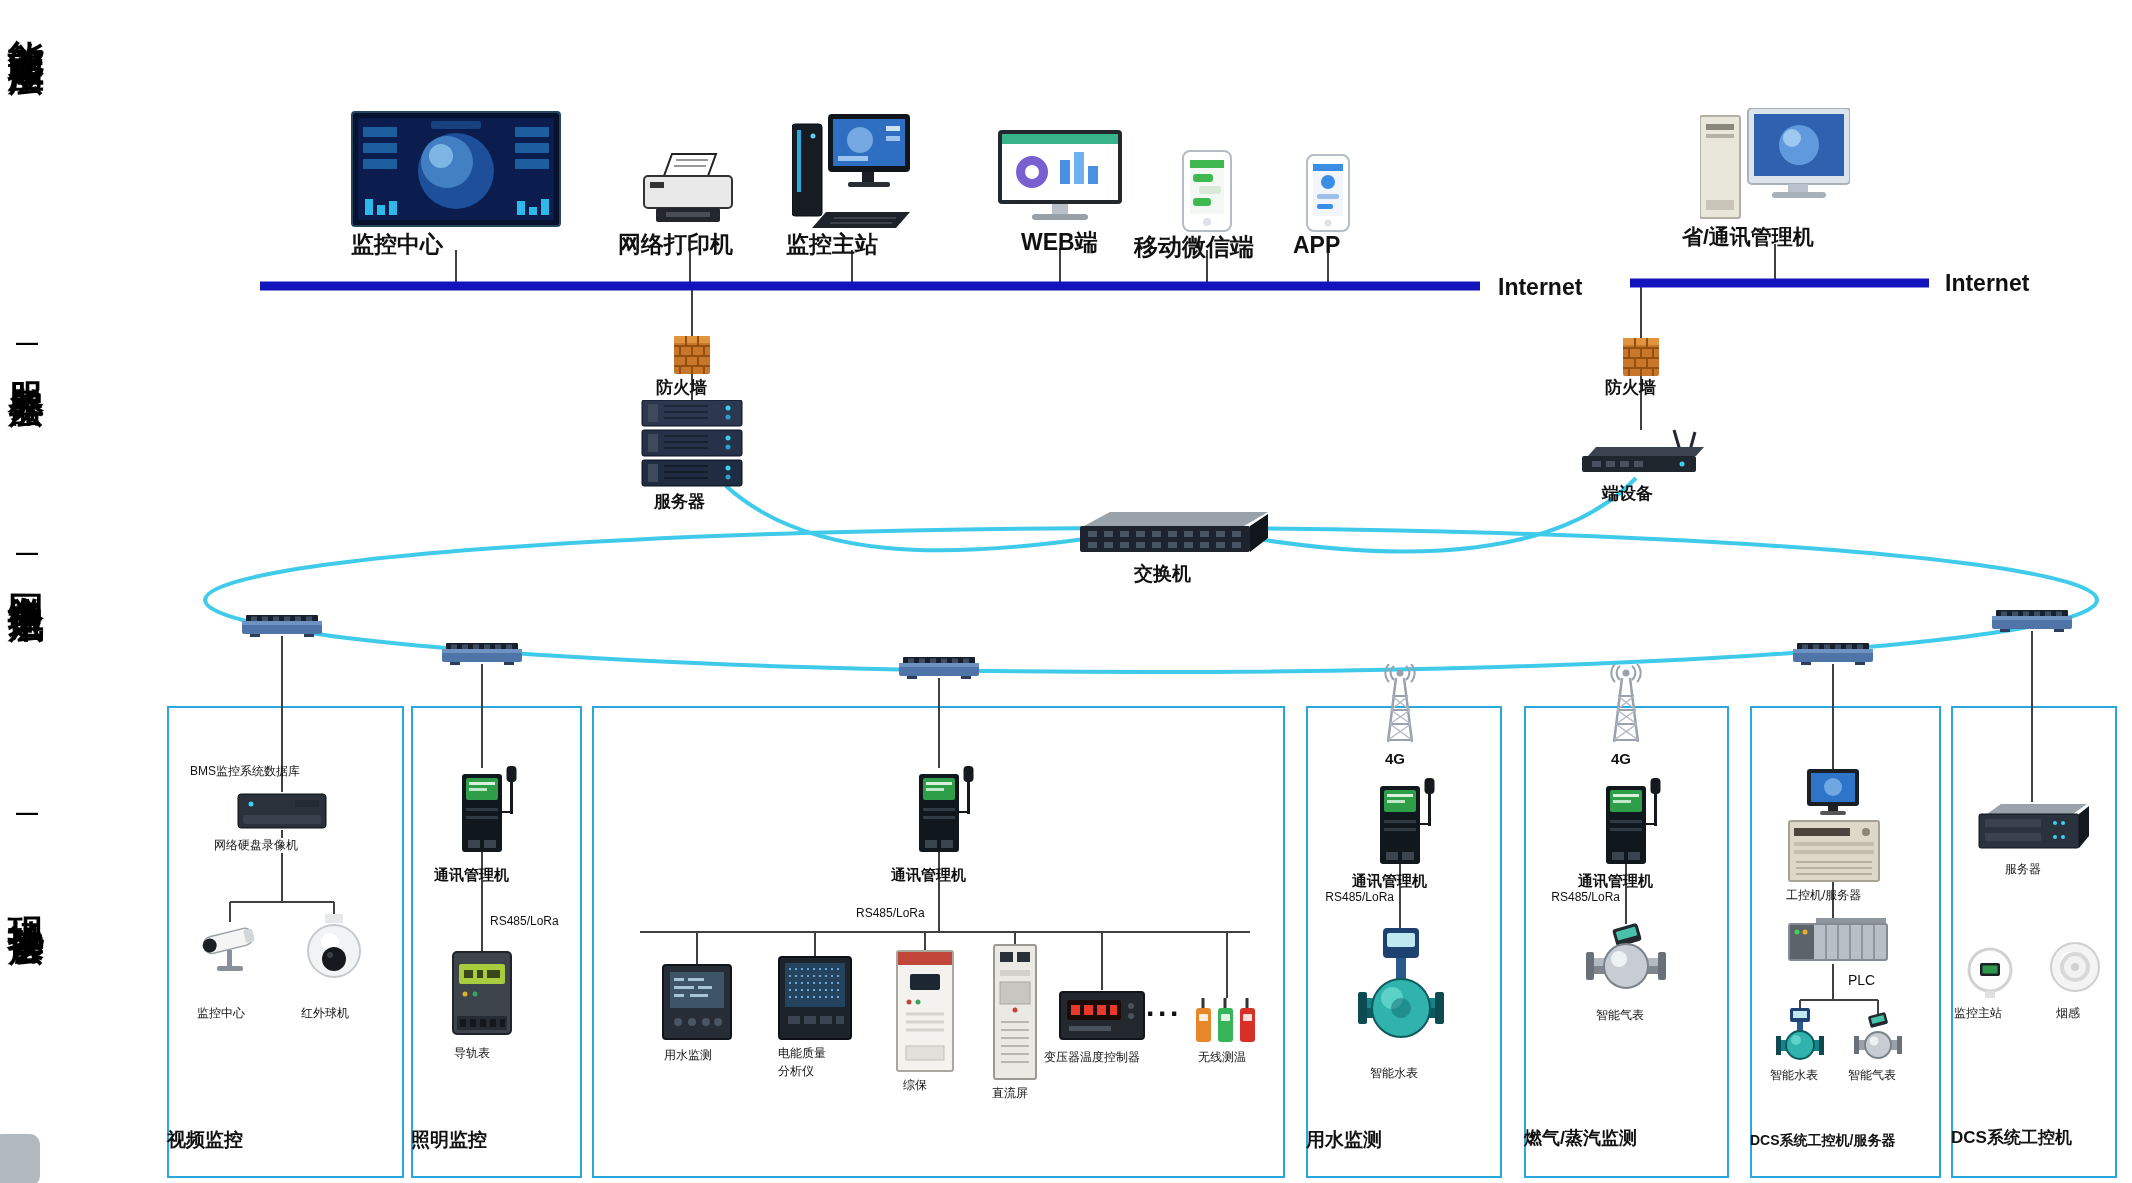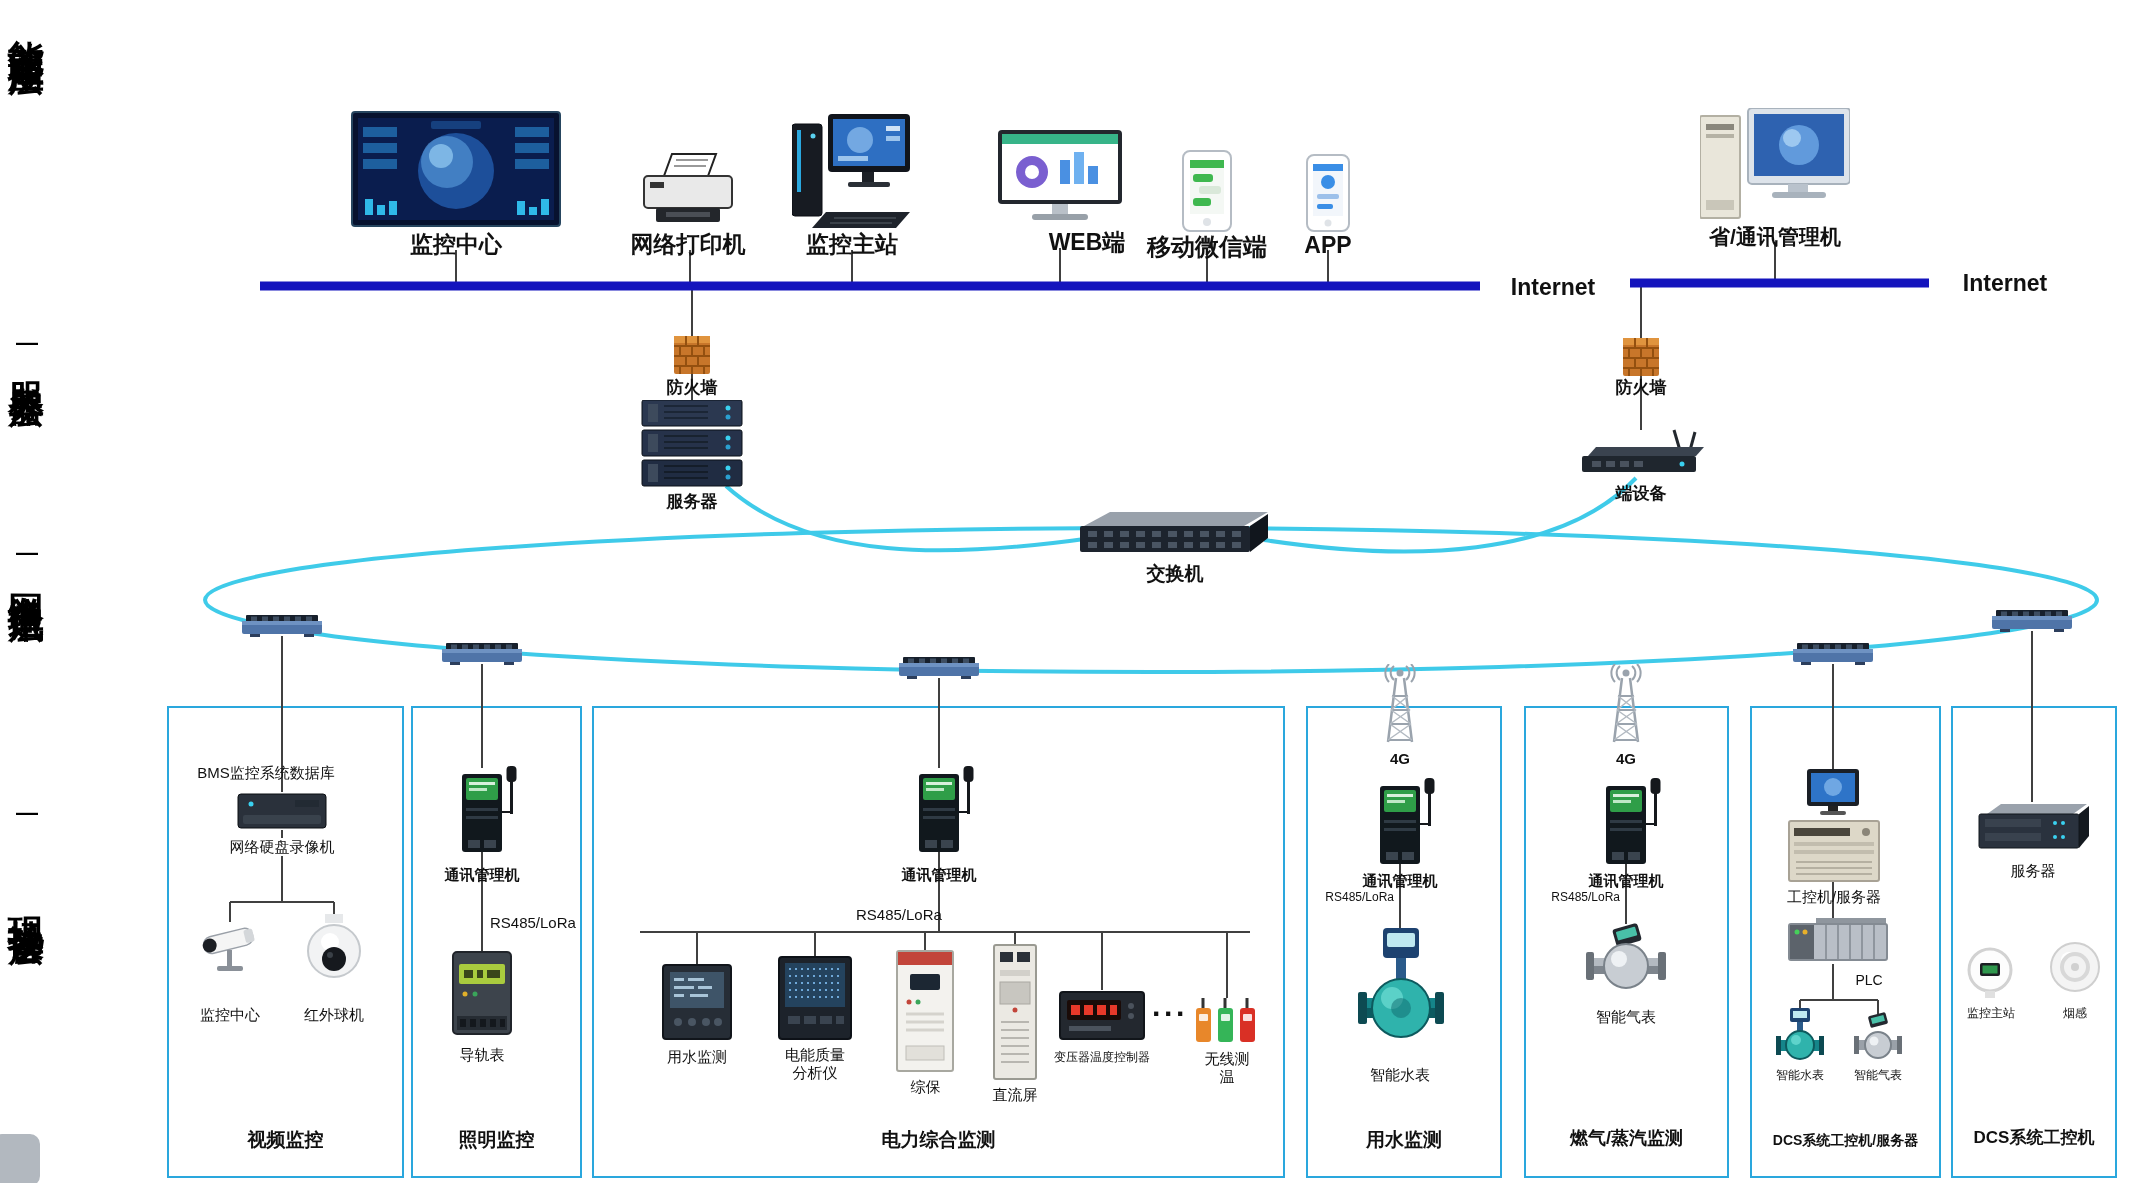--- a/index.html
+++ b/index.html
@@ -2,27 +2,27 @@
 <html><head>
 <meta charset="utf-8">
 <style>
   *{margin:0;padding:0;box-sizing:border-box}
   html,body{background:#fff}
   body{font-family:"Liberation Sans","DejaVu Sans",sans-serif;color:#111}
   .stage{position:relative;width:2132px;height:1183px;background:#fff;overflow:hidden}
   .abs{position:absolute}
   .wires{position:absolute;left:0;top:0;pointer-events:none}
   .zone{position:absolute;border:2px solid #2aa7dd;background:#fff}
-  .lab{position:absolute;text-align:center;color:#111;line-height:1.22}
+  .lab{position:absolute;color:#111;line-height:1.22}
   .f23{font-size:23px;font-weight:700}
   .f19{font-size:19px;font-weight:700}
   .f17{font-size:17px;font-weight:700}
   .f15b{font-size:15px;font-weight:700}
   .f14b{font-size:14px;font-weight:700}
-  .f13{font-size:15px;font-weight:400}
+  .f13{font-size:12px;font-weight:400}
   .f12{font-size:12px;font-weight:400}
   .whitebg{background:#fff;padding:0 2px}
   .side{position:absolute;left:4px;width:46px;writing-mode:vertical-rl;text-orientation:upright;
         font-weight:900;font-size:36px;letter-spacing:4px;text-align:center;color:#000}
   .sdash{position:absolute;left:4px;width:46px;text-align:center;font-weight:900;font-size:22px;color:#000}
   .icon{position:absolute}
   .ellipsis{font-size:30px;font-weight:700;letter-spacing:2px}
 </style>
 </head>
 <body>
@@ -727,21 +727,20 @@
   <div class="lab f15b" style="left:891px;top:866px;width:96px">通讯管理机</div>
   <div class="lab f13" style="left:856px;top:906px;width:86px;text-align:left">RS485/LoRa</div>
   <div class="lab f13" style="left:664px;top:1048px;width:66px">用水监测</div>
   <div class="lab f13" style="left:778px;top:1046px;width:74px">电能质量</div>
   <div class="lab f13" style="left:778px;top:1064px;width:74px">分析仪</div>
   <div class="lab f13" style="left:903px;top:1078px;width:45px">综保</div>
   <div class="lab f13" style="left:992px;top:1086px;width:46px">直流屏</div>
   <div class="lab f12" style="left:1044px;top:1050px;width:116px">变压器温度控制器</div>
   <div class="lab ellipsis" style="left:1146px;top:996px;width:48px">···</div>
   <div class="lab f13" style="left:1198px;top:1050px;width:58px">无线测温</div>
-  <div class="lab f19" style="left:592px;top:1128px;width:693px">电力综合监测</div>
 
   <div class="lab f15b" style="left:1385px;top:750px;width:30px">4G</div>
   <div class="lab f15b" style="left:1352px;top:872px;width:96px">通讯管理机</div>
   <div class="lab f12" style="left:1322px;top:890px;width:72px;text-align:right">RS485/LoRa</div>
   <div class="lab f13" style="left:1370px;top:1066px;width:60px">智能水表</div>
   <div class="lab f19" style="left:1306px;top:1128px;width:196px">用水监测</div>
 
   <div class="lab f15b" style="left:1611px;top:750px;width:30px">4G</div>
   <div class="lab f15b" style="left:1578px;top:872px;width:96px">通讯管理机</div>
   <div class="lab f12" style="left:1548px;top:890px;width:72px;text-align:right">RS485/LoRa</div>

